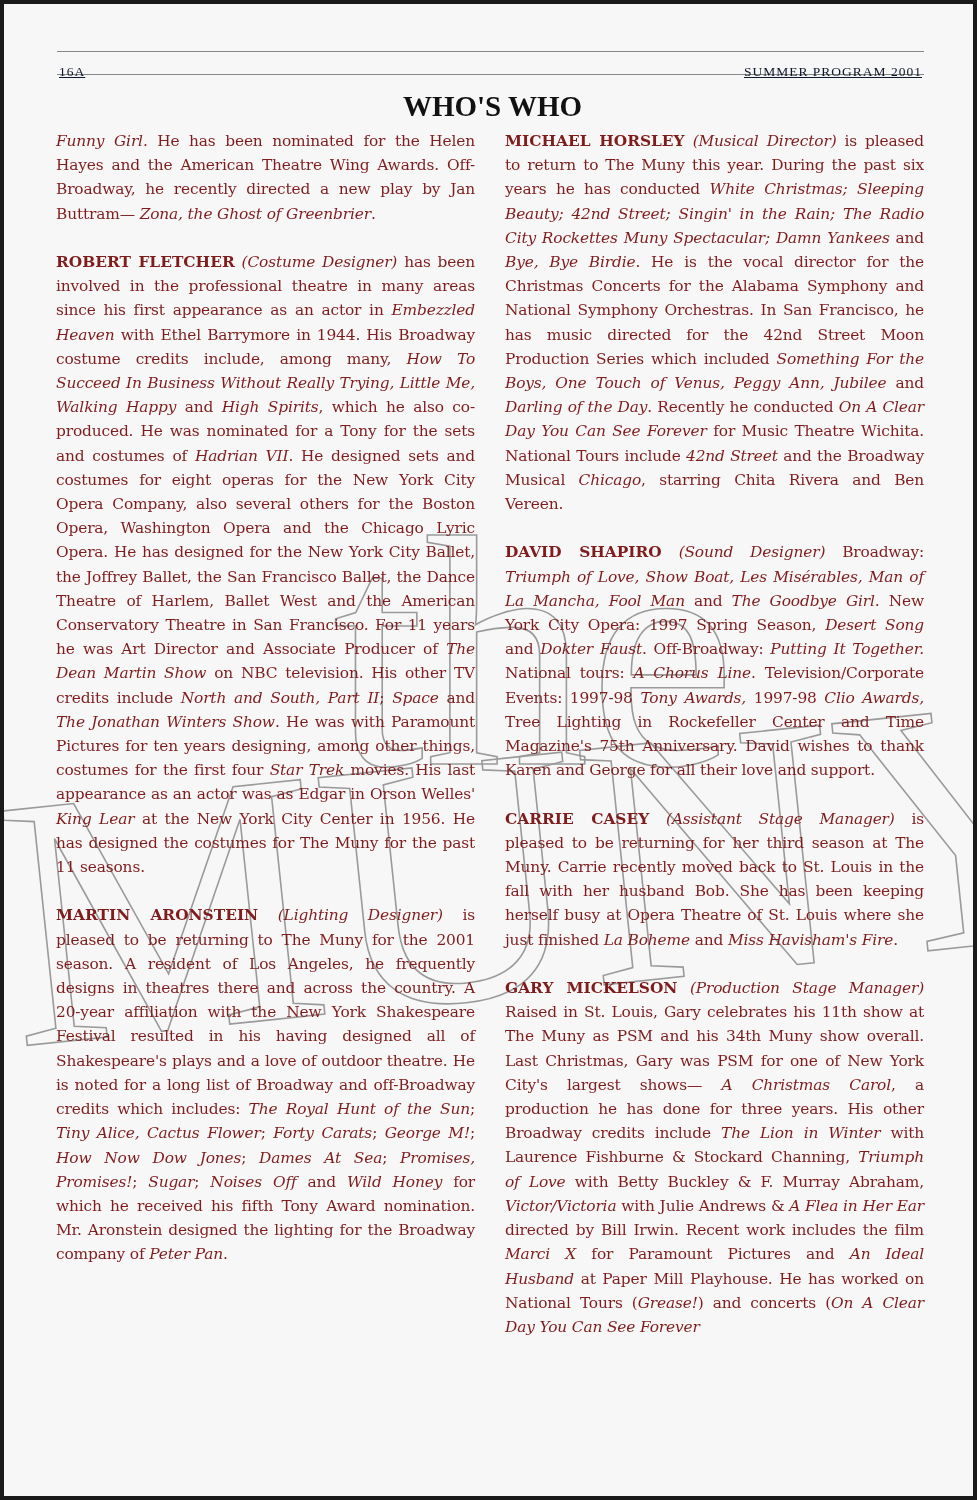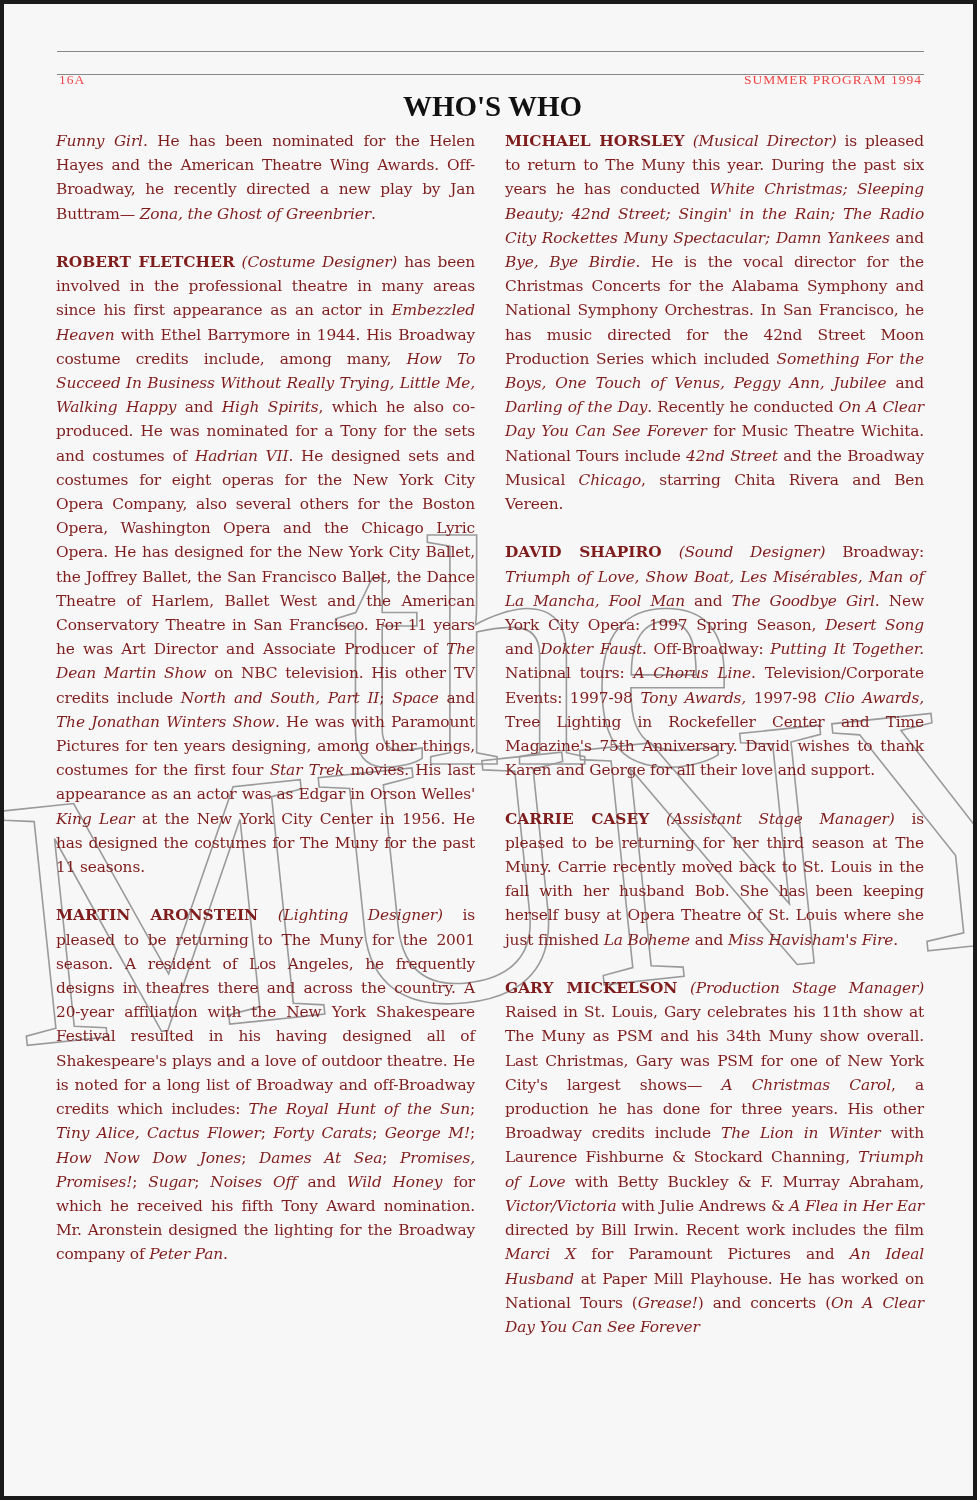--- a/index.html
+++ b/index.html
@@ -1,20 +1,20 @@
 <!DOCTYPE html>
 <html><head>
 <meta charset="utf-8">
 <style>
   html, body { margin: 0; padding: 0; }
   body { width: 977px; height: 1500px; background: #1a1a1a; font-family: "DejaVu Serif", "Liberation Serif", serif; }
   .page { position: absolute; left: 4px; top: 4px; width: 969px; height: 1492px; background: #f7f7f7; overflow: hidden; }
   .watermark { position: absolute; left: 0; top: 0; width: 969px; height: 1492px; pointer-events: none; }
   .header { position: absolute; left: 53px; top: 47px; width: 867px; height: 22px; border-top: 1px solid #888; border-bottom: 1px solid #888; }
-  .header span { position: absolute; top: 20px; font-family: "Liberation Serif", serif; font-size: 13.5px; letter-spacing: 1px; color: #ef4444; }
+  .header span { position: absolute; top: 12px; font-family: "Liberation Serif", serif; font-size: 13.5px; letter-spacing: 1px; color: #0f172a; text-decoration: underline; }
   .header .pg { left: 2px; }
   .header .pub { right: 2px; }
   .title { position: absolute; left: 4px; width: 969px; top: 86px; text-align: center; font-family: "Liberation Serif", serif; font-weight: bold; font-size: 29px; color: #111; }
   .col { position: absolute; top: 125px; width: 419px; font-family: "DejaVu Serif", serif; font-size: 15.4px; line-height: 24.2px; color: #7f1d1d; text-align: justify; letter-spacing: -0.15px; }
   .col.left { left: 52px; }
   .col.right { left: 501px; }
   .bio { margin: 0 0 24.2px 0; }
   .bio b { font-weight: bold; letter-spacing: 0; }
   .bio i { font-style: italic; }
 </style>
@@ -23,21 +23,21 @@
 
 <div class="page">
 
   <svg class="watermark" viewBox="0 0 969 1492">
     <text x="530" y="760" text-anchor="middle" font-family="Liberation Serif, serif" font-size="330" fill="none" stroke="#9a9a9a" stroke-width="1.6">the</text>
     <text x="560" y="985" text-anchor="middle" font-family="Liberation Serif, serif" font-size="360" fill="none" stroke="#9a9a9a" stroke-width="1.6" transform="rotate(-6 560 985)">MUNY</text>
   </svg>
 
   <div class="header">
     <span class="pg">16A</span>
-    <span class="pub">SUMMER PROGRAM 1994</span>
+    <span class="pub">SUMMER PROGRAM 2001</span>
   </div>
 
   <div class="title">WHO'S WHO</div>
 
   <div class="col left">
       <p class="bio"><i>Funny Girl</i><span>. He has been nominated for the Helen Hayes and the American Theatre Wing Awards. Off-Broadway, he recently directed a new play by Jan Buttram— </span><i>Zona, the Ghost of Greenbrier</i><span>.</span></p>
       <p class="bio"><b>ROBERT FLETCHER</b><span> </span><i>(Costume Designer)</i><span> has been involved in the professional theatre in many areas since his first appearance as an actor in </span><i>Embezzled Heaven</i><span> with Ethel Barrymore in 1944. His Broadway costume credits include, among many, </span><i>How To Succeed In Business Without Really Trying, Little Me, Walking Happy</i><span> and </span><i>High Spirits</i><span>, which he also co-produced. He was nominated for a Tony for the sets and costumes of </span><i>Hadrian VII</i><span>. He designed sets and costumes for eight operas for the New York City Opera Company, also several others for the Boston Opera, Washington Opera and the Chicago Lyric Opera. He has designed for the New York City Ballet, the Joffrey Ballet, the San Francisco Ballet, the Dance Theatre of Harlem, Ballet West and the American Conservatory Theatre in San Francisco. For 11 years he was Art Director and Associate Producer of </span><i>The Dean Martin Show</i><span> on NBC television. His other TV credits include </span><i>North and South, Part II</i><span>; </span><i>Space</i><span> and </span><i>The Jonathan Winters Show</i><span>. He was with Paramount Pictures for ten years designing, among other things, costumes for the first four </span><i>Star Trek</i><span> movies. His last appearance as an actor was as Edgar in Orson Welles' </span><i>King Lear</i><span> at the New York City Center in 1956. He has designed the costumes for The Muny for the past 11 seasons.</span></p>
       <p class="bio"><b>MARTIN ARONSTEIN</b><span> </span><i>(Lighting Designer)</i><span> is pleased to be returning to The Muny for the 2001 season. A resident of Los Angeles, he frequently designs in theatres there and across the country. A 20-year affiliation with the New York Shakespeare Festival resulted in his having designed all of Shakespeare's plays and a love of outdoor theatre. He is noted for a long list of Broadway and off-Broadway credits which includes: </span><i>The Royal Hunt of the Sun</i><span>; </span><i>Tiny Alice, Cactus Flower</i><span>; </span><i>Forty Carats</i><span>; </span><i>George M!</i><span>; </span><i>How Now Dow Jones</i><span>; </span><i>Dames At Sea</i><span>; </span><i>Promises, Promises!</i><span>; </span><i>Sugar</i><span>; </span><i>Noises Off</i><span> and </span><i>Wild Honey</i><span> for which he received his fifth Tony Award nomination. Mr. Aronstein designed the lighting for the Broadway company of </span><i>Peter Pan</i><span>.</span></p>
     </div>
   <div class="col right">

